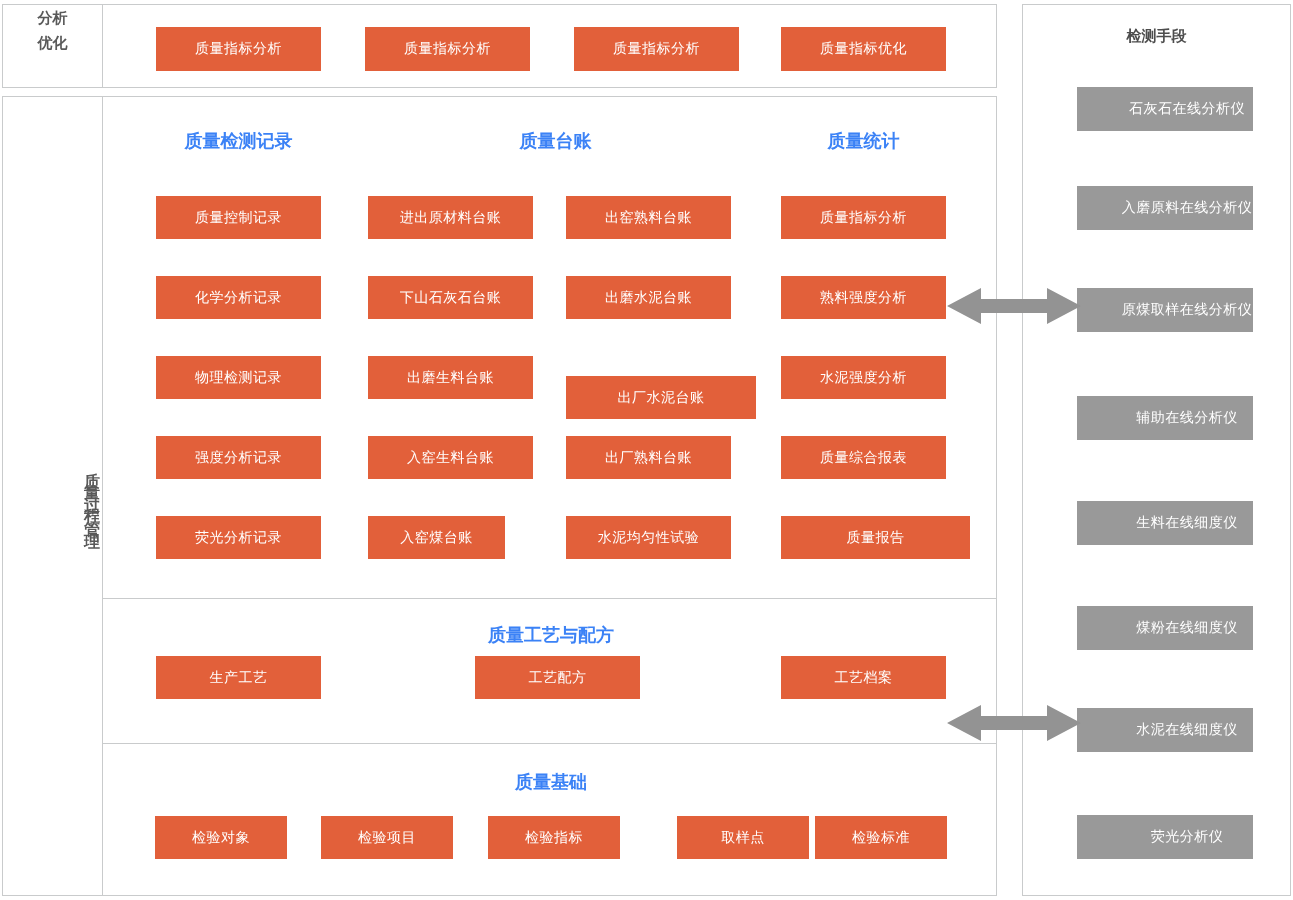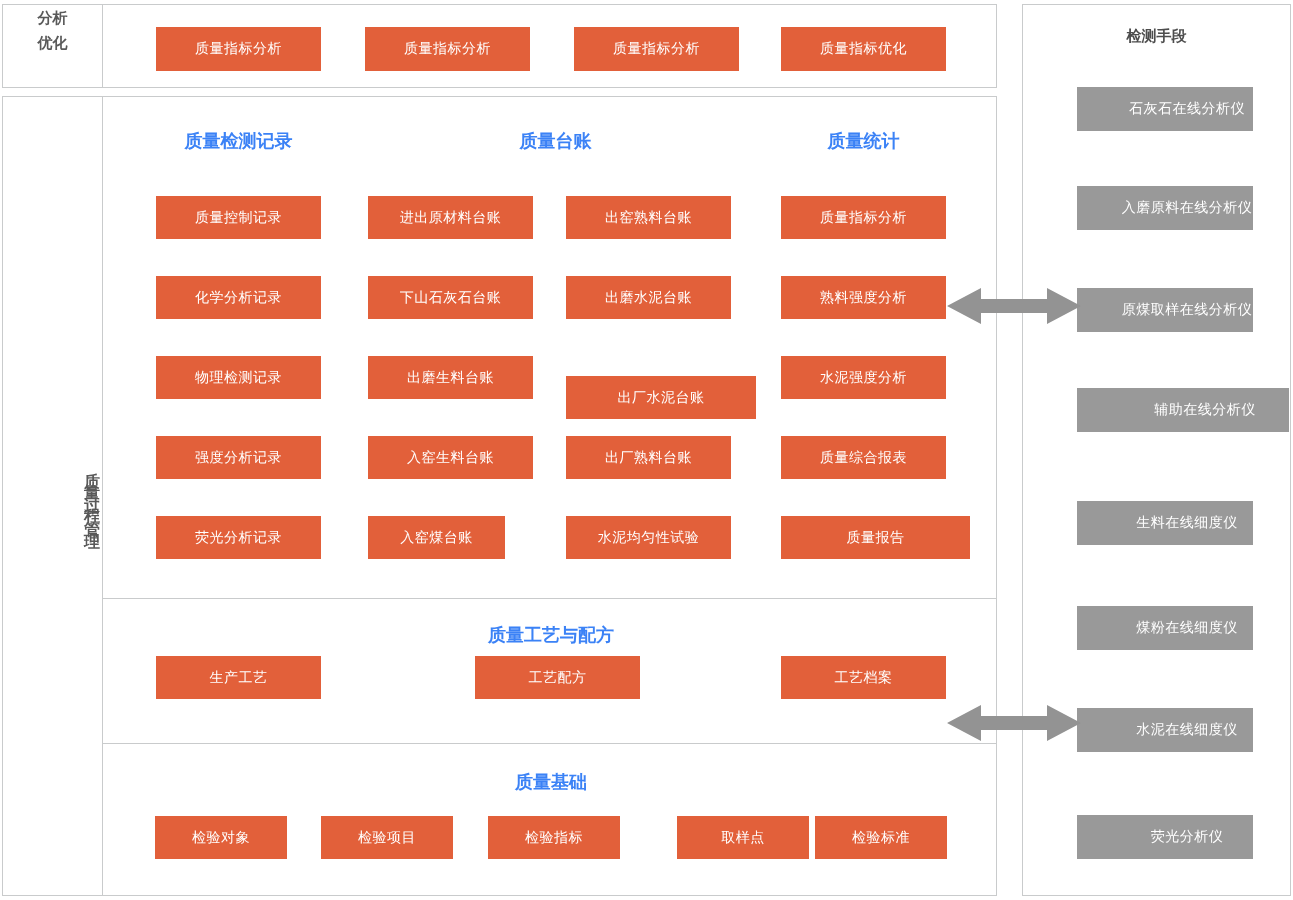--- a/index.html
+++ b/index.html
@@ -175,21 +175,21 @@
     <div class="box orange" style="left:649px;top:719px;width:132px;height:43px;margin-left:25px;">取样点</div>
     <div class="box orange" style="left:812px;top:719px;width:132px;height:43px;">检验标准</div>
   </div>
 
   <div class="frame" id="right-frame">
     <div id="right-title">检测手段</div>
 
     <div class="box gray" style="left:54px;top:82px;width:176px;height:44px;">石灰石在线分析仪</div>
     <div class="box gray" style="left:54px;top:181px;width:176px;height:44px;">入磨原料在线分析仪</div>
     <div class="box gray" style="left:54px;top:283px;width:176px;height:44px;">原煤取样在线分析仪</div>
-    <div class="box gray" style="left:54px;top:383px;width:212px;height:44px;">辅助在线分析仪</div>
+    <div class="box gray" style="left:54px;top:391px;width:176px;height:44px;">辅助在线分析仪</div>
     <div class="box gray" style="left:54px;top:496px;width:176px;height:44px;">生料在线细度仪</div>
     <div class="box gray" style="left:54px;top:601px;width:176px;height:44px;">煤粉在线细度仪</div>
     <div class="box gray" style="left:54px;top:703px;width:176px;height:44px;">水泥在线细度仪</div>
     <div class="box gray" style="left:54px;top:810px;width:176px;height:44px;">荧光分析仪</div>
   </div>
 
   <svg class="arrow" style="left:947px;top:285px;" width="134" height="42" viewBox="0 0 134 42">
     <polygon points="0,21 34,3 34,14 100,14 100,3 134,21 100,39 100,28 34,28 34,39" fill="#939393"></polygon>
   </svg>
 

